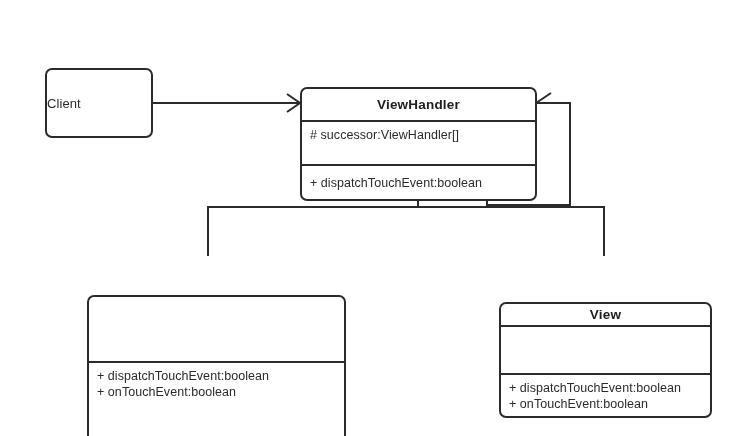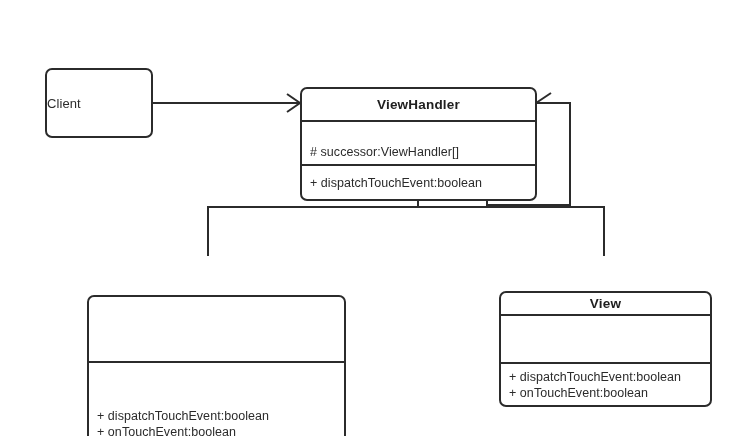--- a/index.html
+++ b/index.html
@@ -62,21 +62,21 @@
     justify-content: center;
     font-weight: bold;
     font-size: 13.5px;
     color: #202020;
     letter-spacing: 0.2px;
   }
   .members {
     padding: 5px 8px 4px 8px;
     display: flex;
     flex-direction: column;
-    justify-content: flex-end;
+    justify-content: flex-start;
   }
   .members.center-v {
     justify-content: center;
   }
   .member-line {
     font-size: 12.5px;
     line-height: 16px;
     color: #2b2b2b;
     white-space: nowrap;
     letter-spacing: 0.05px;
@@ -133,21 +133,21 @@
   </div>
 
   <div class="node class-node" style="left:87px; top:254px; width:259px; height:151px;">
     <div class="compartment empty-compartment" style="height:64px;"></div>
     <div class="compartment members" style="flex:1;">
       <div class="member-line">+ dispatchTouchEvent:boolean</div>
       <div class="member-line">+ onTouchEvent:boolean</div>
     </div>
   </div>
 
-  <div class="node class-node" style="left:499px; top:250px; width:213px; height:116px;">
+  <div class="node class-node" style="left:499px; top:261px; width:213px; height:116px;">
     <div class="compartment title-compartment" style="height:28px;">View</div>
     <div class="compartment empty-compartment" style="height:63px;"></div>
     <div class="compartment members" style="flex:1;">
       <div class="member-line">+ dispatchTouchEvent:boolean</div>
       <div class="member-line">+ onTouchEvent:boolean</div>
     </div>
   </div>
 
 </div>
 

